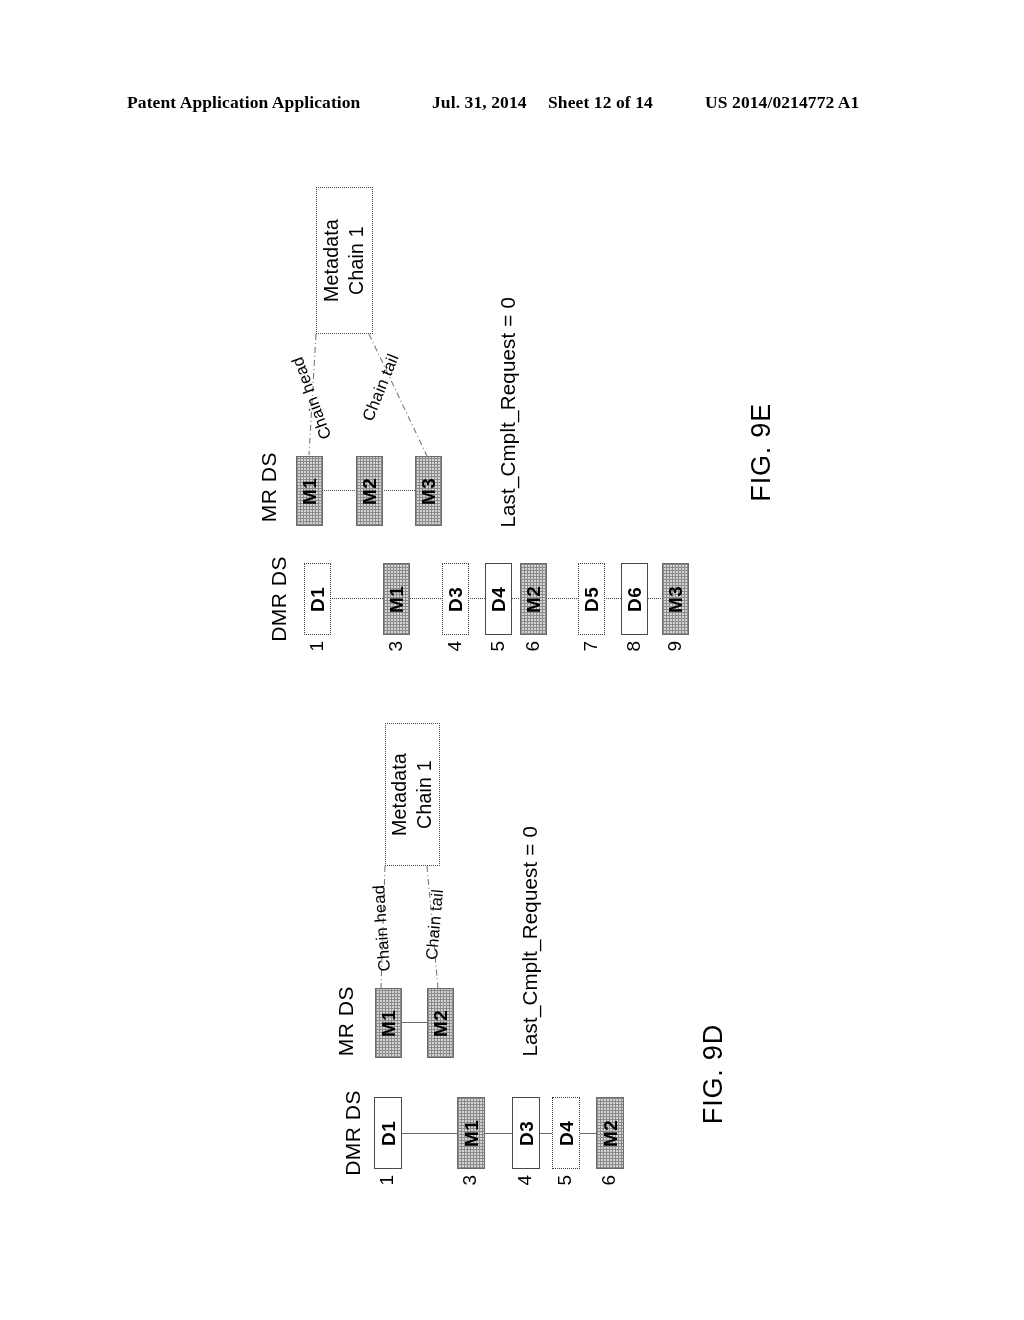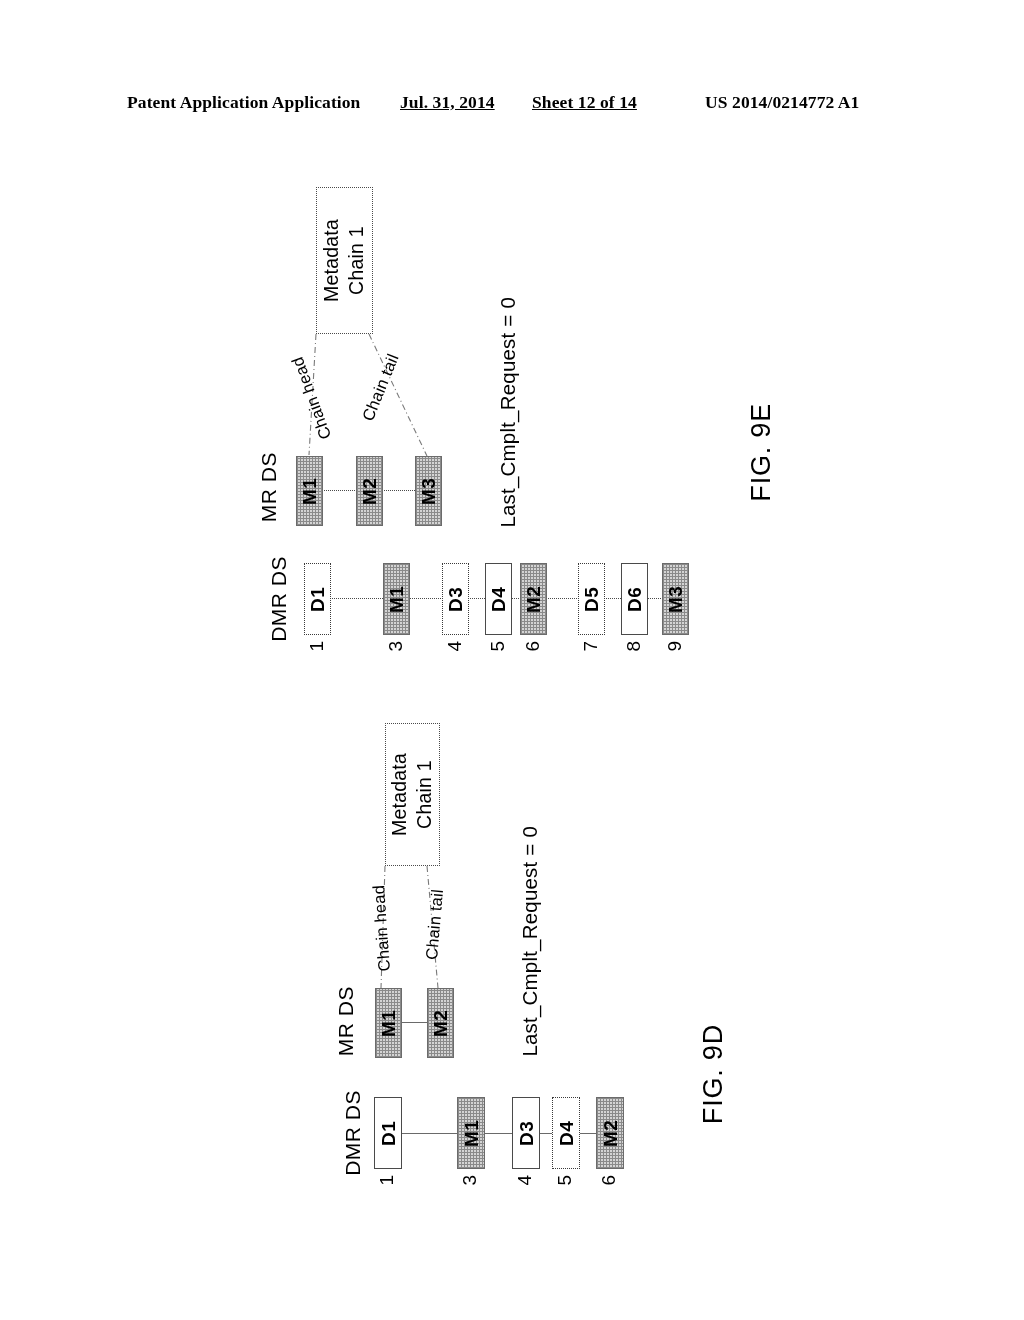--- a/index.html
+++ b/index.html
@@ -25,22 +25,22 @@
     height: 28px;
     display: flex;
     align-items: center;
     font-family: "Liberation Serif", serif;
     font-weight: bold;
     font-size: 17.5px;
     letter-spacing: 0.1px;
     white-space: nowrap;
   }
   #pub-header .h-pub   { position:absolute; left:127px; }
-  #pub-header .h-date  { position:absolute; left:400px;text-decoration:underline; }
-  #pub-header .h-sheet { position:absolute; left:532px;text-decoration:underline; }
+  #pub-header .h-date  { position:absolute; left:432px; }
+  #pub-header .h-sheet { position:absolute; left:548px; }
   #pub-header .h-num   { position:absolute; left:705px;text-align:right; }
 
   
   .figure {
     position: absolute;
   }
 
   
 
   .rot {

